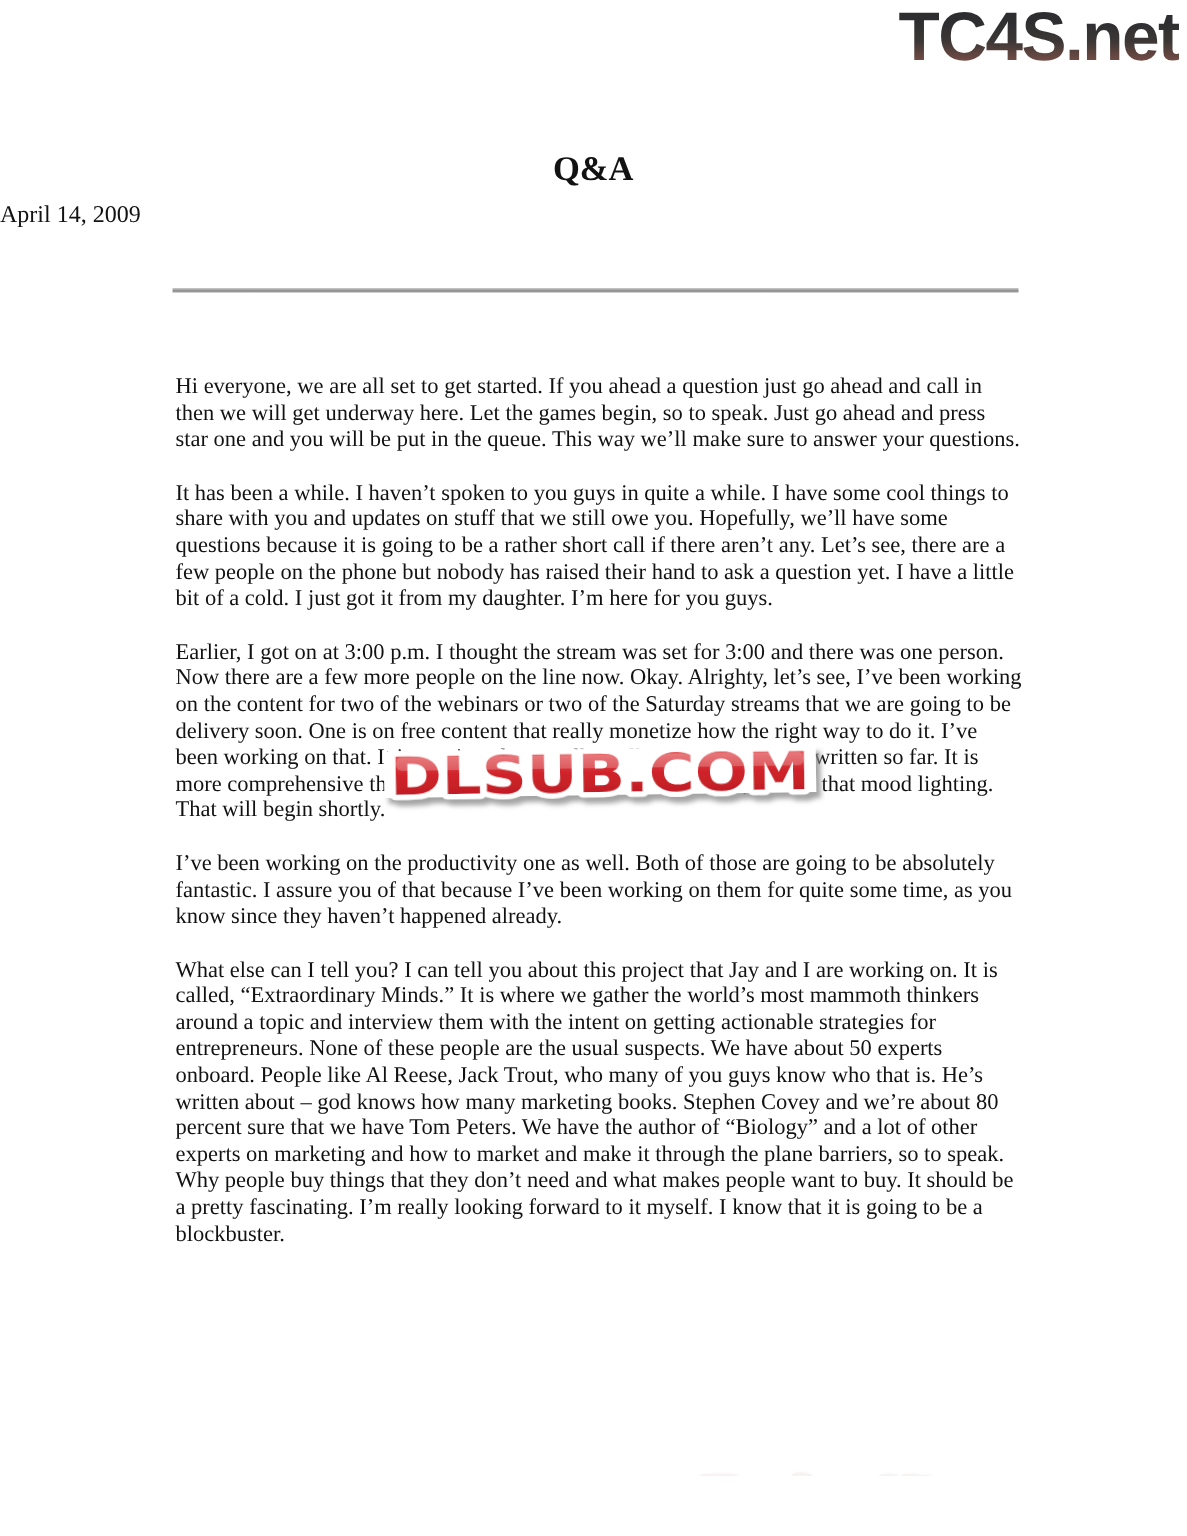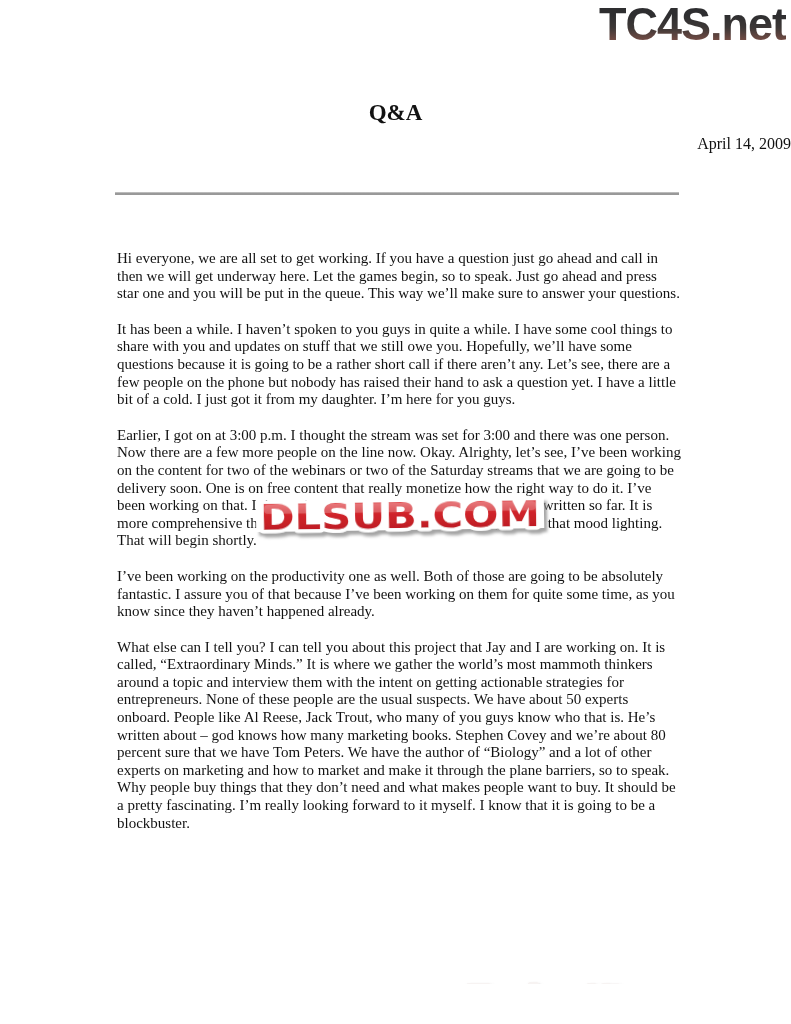--- a/index.html
+++ b/index.html
@@ -23,21 +23,21 @@
     color:transparent;
     transform:scaleY(1.02);
   }
   .doc-title{
     position:absolute;top:100px;left:0;width:100%;
     text-align:center;
     font-size:23px;font-weight:bold;
   }
   .doc-date{
     position:absolute;top:135px;left:0;width:100%;
-    text-align:right;
+    text-align:left;
     font-size:16px;
   }
   .rule{
     position:absolute;top:192px;left:115px;width:564px;height:3px;
     background:linear-gradient(180deg,#cccccc 0%,#8f8f8f 60%,#a0a0a0 100%);
   }
   .body-text{
     position:absolute;top:250px;left:117px;width:564px;
     font-size:15px;line-height:17.6px;
     text-align:left;
@@ -57,21 +57,21 @@
 
   <div class="logo-top">TC4S.net</div>
 
   <div class="doc-title">Q&amp;A</div>
 
   <div class="doc-date">April 14, 2009</div>
 
   <div class="rule"></div>
 
   <div class="body-text">
-    <p>Hi everyone, we are all set to get working. If you have a question just go ahead and call in then we will get underway here. Let the games begin, so to speak. Just go ahead and press star one and you will be put in the queue. This way we’ll make sure to answer your questions.</p>
+    <p>Hi everyone, we are all set to get started. If you ahead a question just go ahead and call in then we will get underway here. Let the games begin, so to speak. Just go ahead and press star one and you will be put in the queue. This way we’ll make sure to answer your questions.</p>
     <p>It has been a while. I haven’t spoken to you guys in quite a while. I have some cool things to share with you and updates on stuff that we still owe you. Hopefully, we’ll have some questions because it is going to be a rather short call if there aren’t any. Let’s see, there are a few people on the phone but nobody has raised their hand to ask a question yet. I have a little bit of a cold. I just got it from my daughter. I’m here for you guys.</p>
     <p>Earlier, I got on at 3:00 p.m. I thought the stream was set for 3:00 and there was one person. Now there are a few more people on the line now. Okay. Alrighty, let’s see, I’ve been working on the content for two of the webinars or two of the Saturday streams that we are going to be delivery soon. One is on free content that really monetize how the right way to do it. I’ve been working on that. It is coming along really well. Here is what I’ve written so far. It is more comprehensive than I would have thought, actually. Wow, look at that mood lighting. That will begin shortly.</p>
     <p>I’ve been working on the productivity one as well. Both of those are going to be absolutely fantastic. I assure you of that because I’ve been working on them for quite some time, as you know since they haven’t happened already.</p>
     <p>What else can I tell you? I can tell you about this project that Jay and I are working on. It is called, “Extraordinary Minds.” It is where we gather the world’s most mammoth thinkers around a topic and interview them with the intent on getting actionable strategies for entrepreneurs. None of these people are the usual suspects. We have about 50 experts onboard. People like Al Reese, Jack Trout, who many of you guys know who that is. He’s written about – god knows how many marketing books. Stephen Covey and we’re about 80 percent sure that we have Tom Peters. We have the author of “Biology” and a lot of other experts on marketing and how to market and make it through the plane barriers, so to speak. Why people buy things that they don’t need and what makes people want to buy. It should be a pretty fascinating. I’m really looking forward to it myself. I know that it is going to be a blockbuster.</p>
   </div>
 
   <svg class="watermark" width="300" height="58" viewBox="0 0 300 58">
     <defs>
       <linearGradient id="wmg" x1="0" y1="0" x2="0" y2="1">
         <stop offset="0" stop-color="#ea6a6c"></stop>

